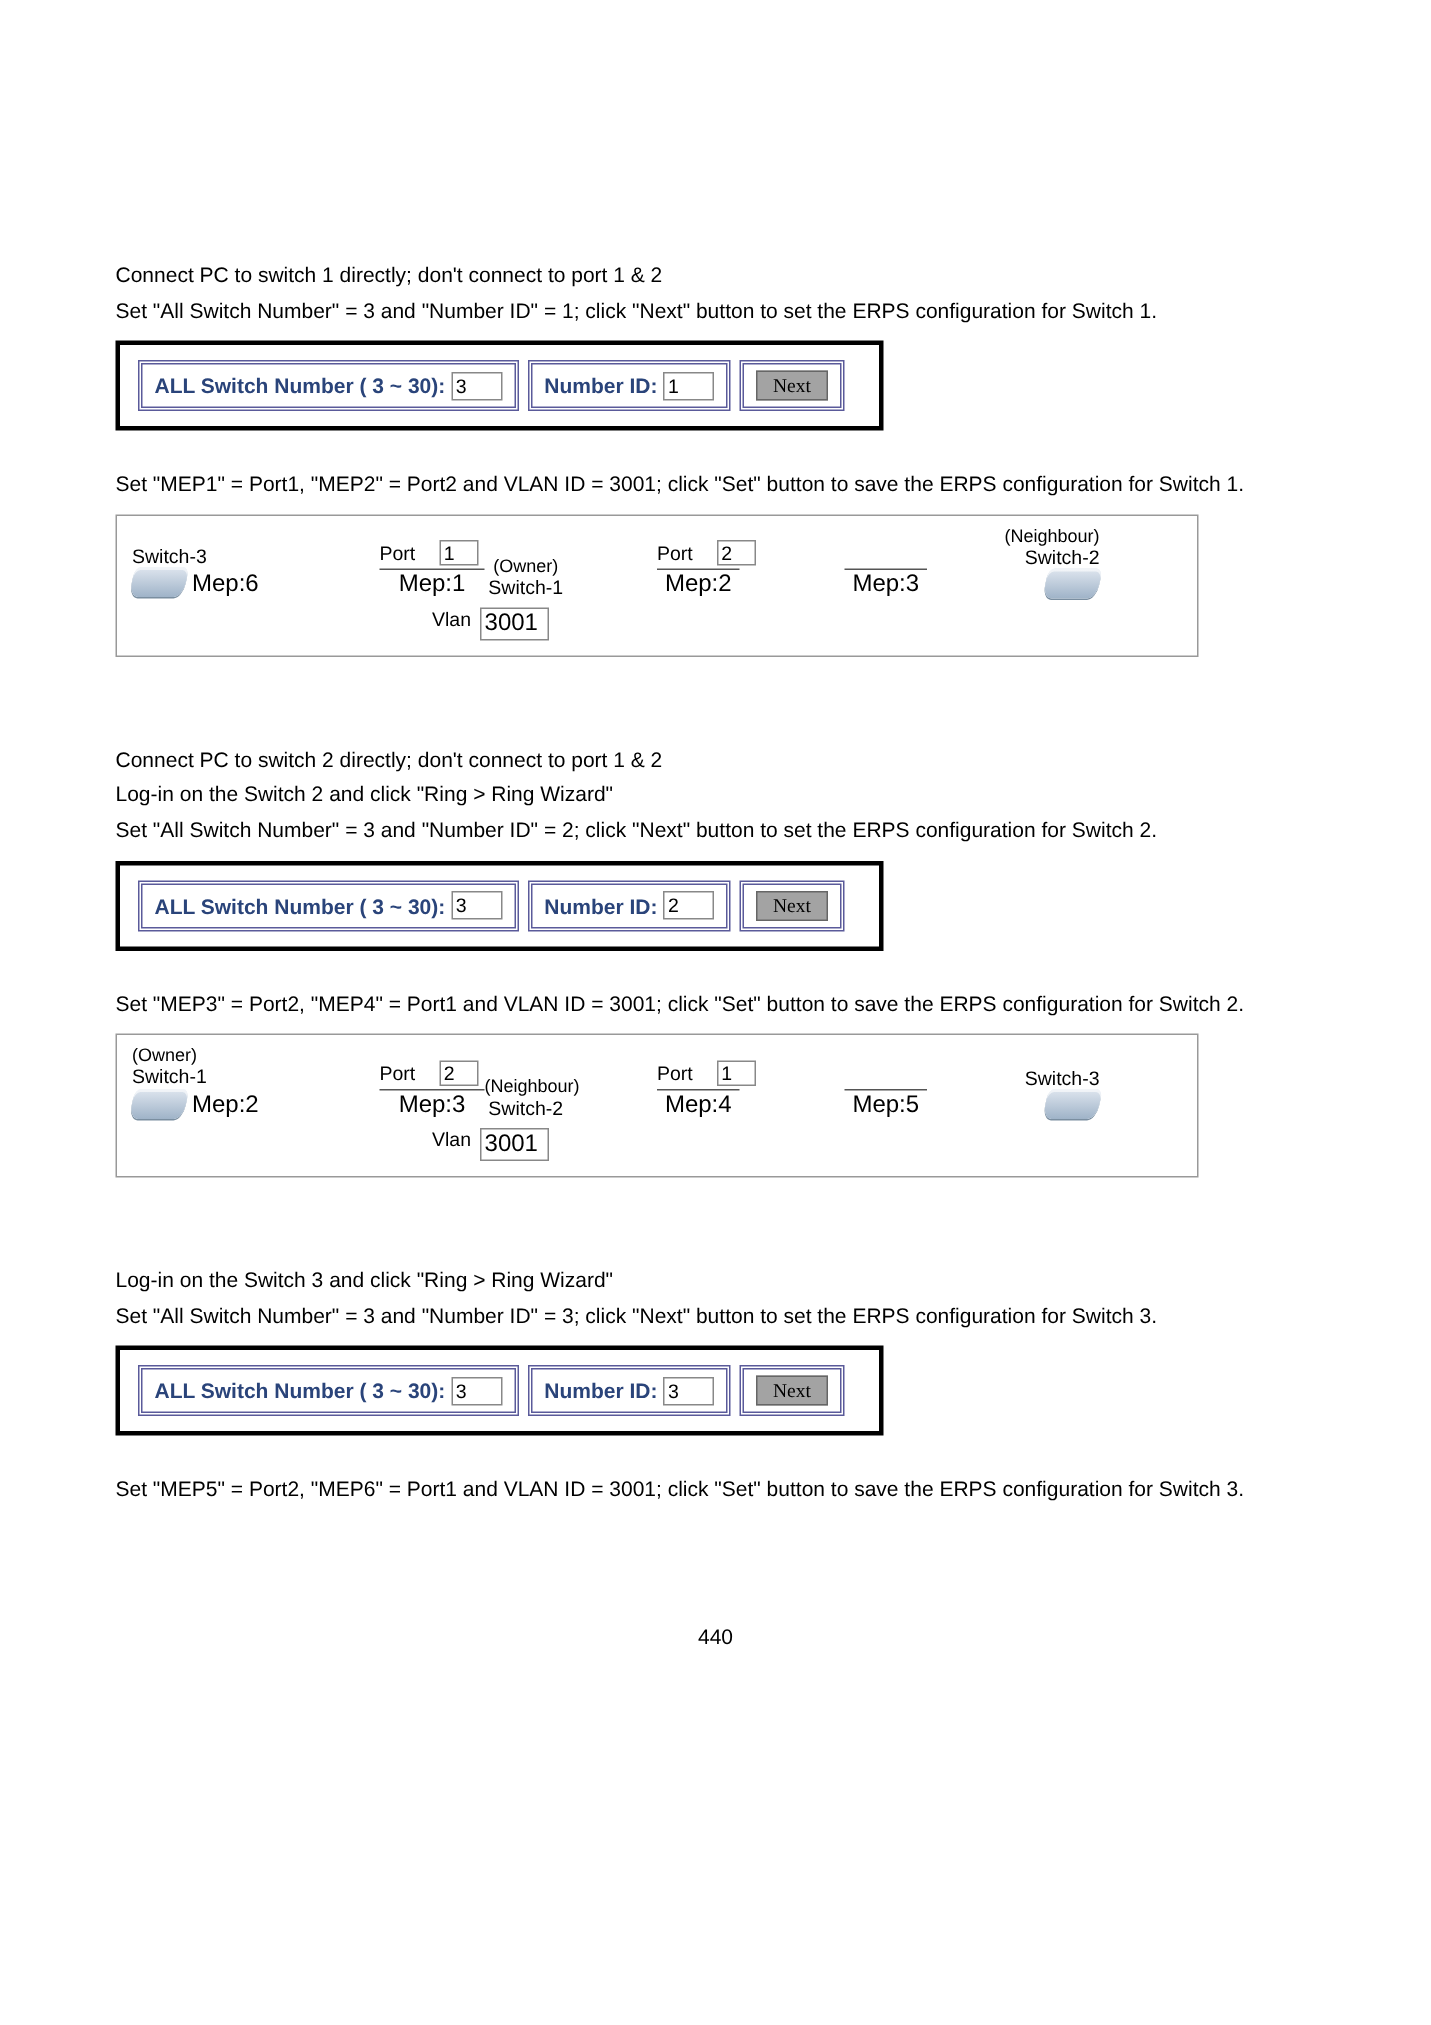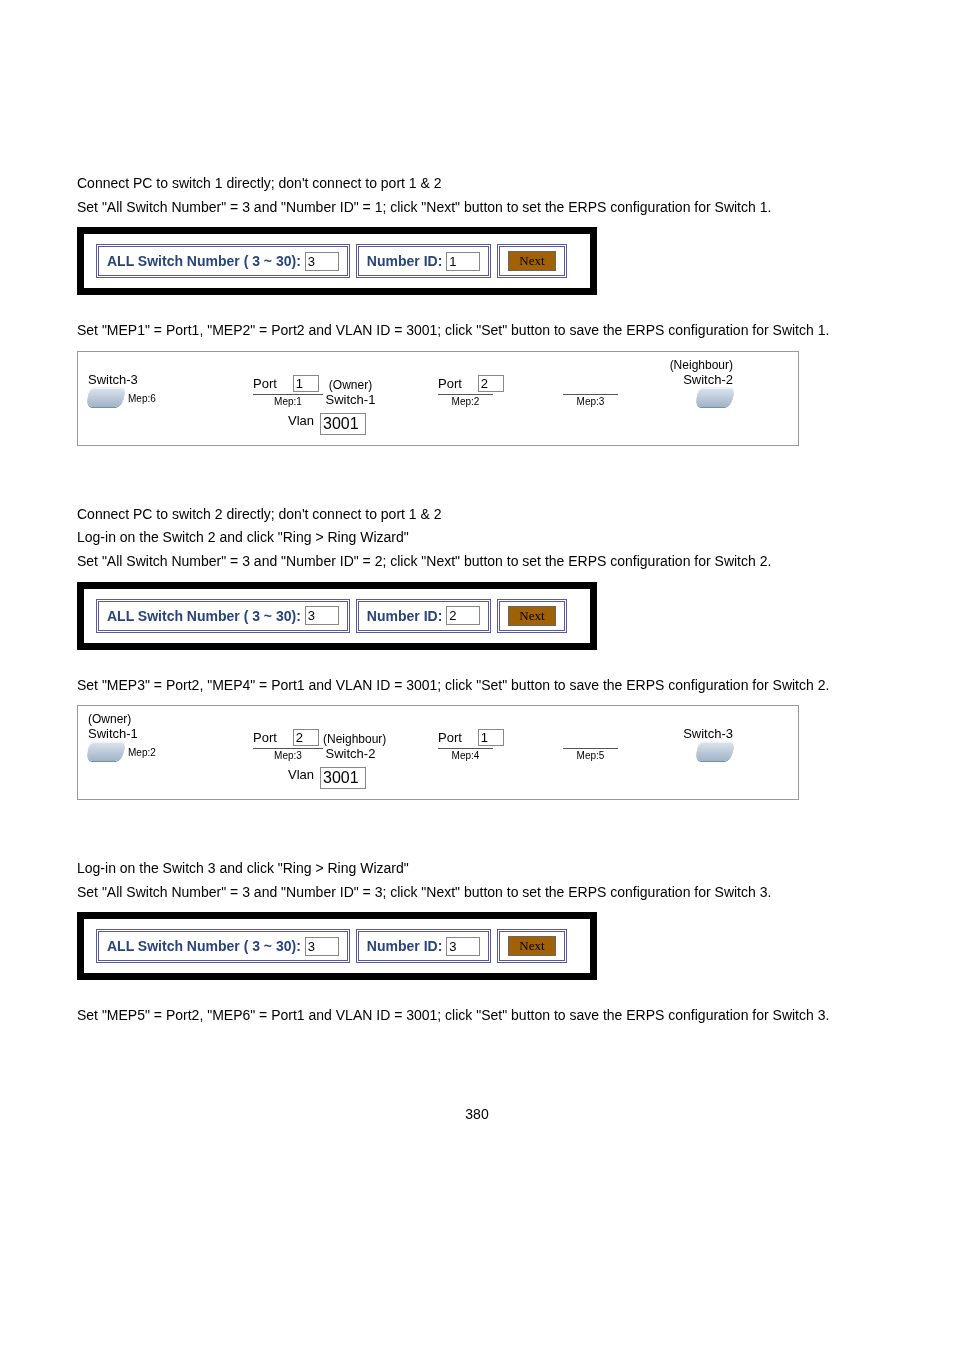--- a/index.html
+++ b/index.html
@@ -17,21 +17,21 @@
   .instr {
     margin: 4px 0;
     font-size: 14px;
     line-height: 1.4;
   }
   .spacer-md { height: 22px; }
   .spacer-lg { height: 55px; }
 
   
   .wizard-outer {
-    border: 7px solid #000000;
+    border: 3px solid #000000;
     padding: 10px 12px;
     width: 482px;
     margin-top: 10px;
   }
   .wizard-row { display: flex; gap: 6px; align-items: stretch; }
   .wiz-seg {
     border: 3px double #5a5a9a;
     padding: 4px 8px;
     display: flex;
     align-items: center;
@@ -44,21 +44,21 @@
   }
   .wiz-input {
     width: 28px;
     border: 1px solid #888;
     font-size: 13px;
     padding: 1px 2px;
     background: #fff;
   }
   .wiz-btn {
     border: 1px solid #666;
-    background: #a16207;
+    background: #a3a3a3;
     font-size: 13px;
     padding: 1px 10px;
     font-family: Georgia, serif;
   }
 
   
   .diagram {
     border: 1px solid #999;
     width: 700px;
     padding: 6px 10px 10px 10px;
@@ -70,21 +70,21 @@
   .portgrp input {
     width: 20px;
     border: 1px solid #888;
     font-size: 13px;
     padding: 0 2px;
   }
   .mep-row {
     border-top: 1px solid #555;
     margin-top: 2px;
     padding-top: 1px;
-    font-size: 10px;
+    font-size: 16px;
   }
   .switch-icon {
     width: 36px; height: 20px;
     background: linear-gradient(#dfe6ef,#9fb3c8);
     border-radius: 4px 4px 6px 6px / 6px 6px 10px 10px;
     box-shadow: inset 0 2px 0 rgba(255,255,255,.6), 0 1px 0 #7a8ea0;
     position: relative;
     transform: skewX(-12deg);
   }
   .vlan-row {
@@ -287,14 +287,14 @@
       </div>
       <div class="wiz-seg">
         <button class="wiz-btn">Next</button>
       </div>
     </div>
   </div>
 
   <div class="spacer-md"></div>
   <p class="instr">Set "MEP5" = Port2, "MEP6" = Port1 and VLAN ID = 3001; click "Set" button to save the ERPS configuration for Switch 3.</p>
 
-  <div class="pagenum">380</div>
+  <div class="pagenum">440</div>
 </div>
 
 </body></html>

